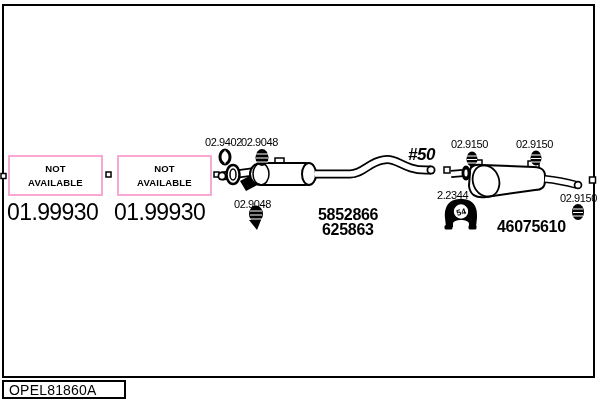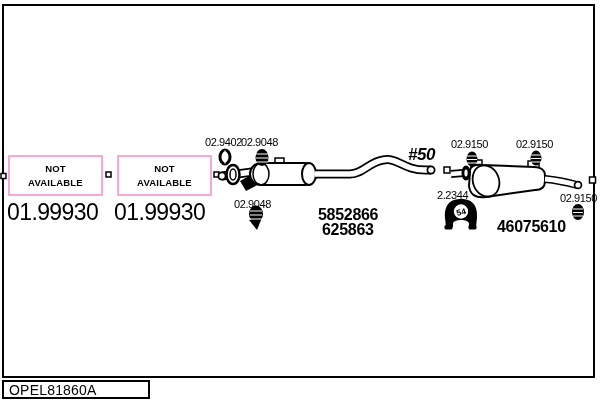--- a/index.html
+++ b/index.html
@@ -9,21 +9,21 @@
          border:2px solid #000;box-sizing:border-box;}
   .artwork{position:absolute;left:0;top:0;}
   .lbl{position:absolute;font-weight:normal;font-size:11px;letter-spacing:-0.4px;white-space:nowrap;}
   .big{position:absolute;font-size:23px;letter-spacing:-0.6px;white-space:nowrap;font-weight:400;}
   .ref{position:absolute;font-size:16px;font-weight:bold;letter-spacing:-0.3px;white-space:nowrap;text-align:center;}
   .note{position:absolute;font-weight:bold;font-style:italic;font-size:17px;letter-spacing:-0.5px;}
   .na-box{position:absolute;width:95px;height:41px;border:2px solid #f9a8d4;box-sizing:border-box;
           display:flex;align-items:center;justify-content:center;}
   .na-box span{display:block;width:66px;text-align:center;font-weight:bold;
                font-size:9.5px;line-height:1.45;letter-spacing:0.2px;}
-  .footer-box{position:absolute;left:2px;top:380px;width:148px;height:19px;
+  .footer-box{position:absolute;left:2px;top:380px;width:124px;height:19px;
               border:2px solid #000;box-sizing:border-box;display:flex;align-items:center;
               padding-left:5px;font-size:14px;letter-spacing:0.2px;background:#fff;}
 </style>
 </head>
 <body>
 
 <div class="canvas">
 
   <div class="frame"></div>
 

